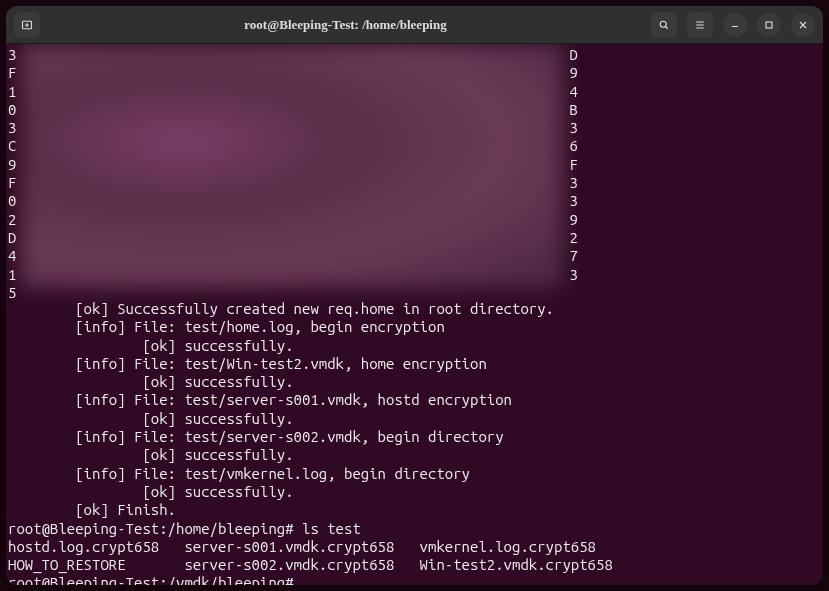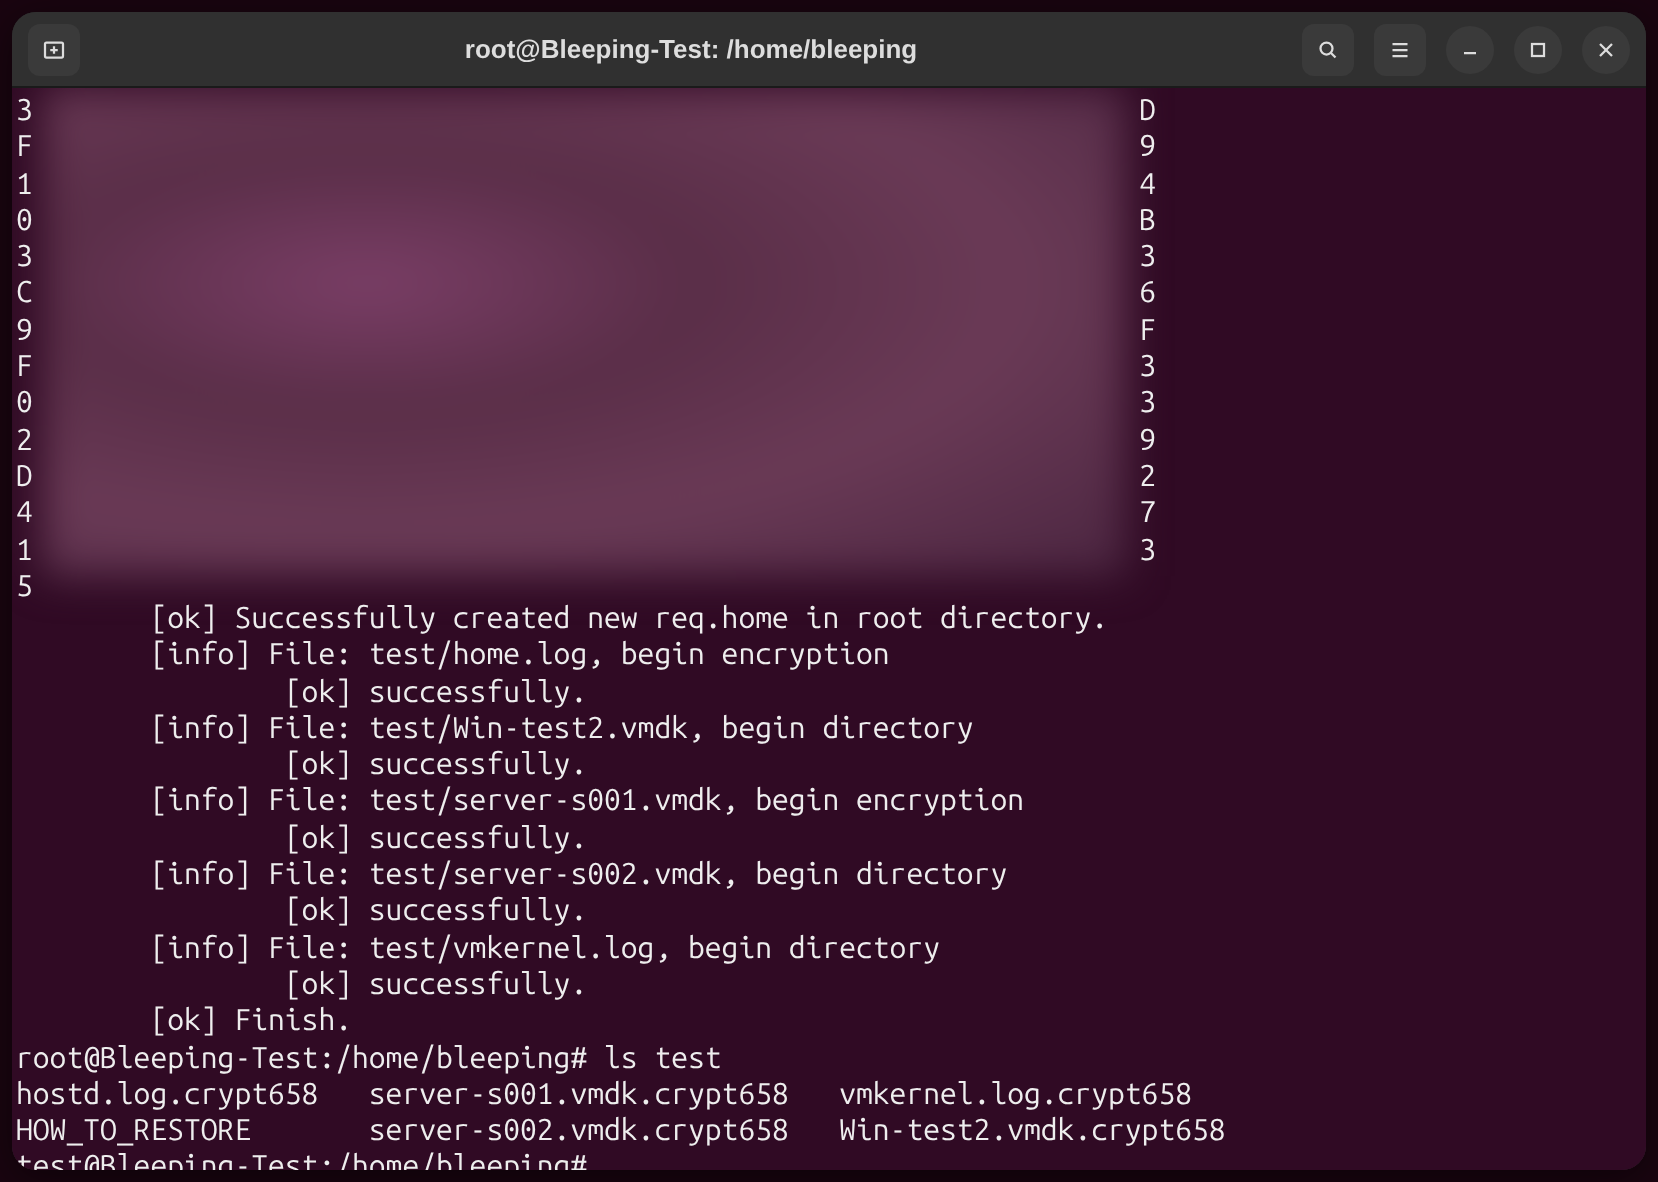--- a/index.html
+++ b/index.html
@@ -29,21 +29,21 @@
       padding: 0 8px;
       gap: 8px;
       border-bottom: 1px solid #1a1a1a;
     }
     .title-left { display: flex; gap: 6px; }
     .title-center {
       flex: 1;
       text-align: center;
       color: #ddd;
       font-size: 13px;
-      font-family: Liberation Sans, sans-serif;
+      font-family: Liberation Serif, serif;
       font-weight: 600;
     }
     .title-right { display: flex; gap: 10px; align-items: center; }
     .icon-btn {
       width: 26px;
       height: 26px;
       border-radius: 6px;
       background: #3a3a3a;
       display: flex;
       align-items: center;
@@ -191,28 +191,28 @@
           <span>2</span>
           <span>7</span>
           <span>3</span>
         </div>
       </div>
     </div>
 
     <div class="output-block"><span>        [ok] Successfully created new req.home in root directory.</span>
 <span>        [info] File: test/home.log, begin encryption</span>
 <span>                [ok] successfully.</span>
-<span>        [info] File: test/Win-test2.vmdk, begin directory</span>
-<span>                [ok] successfully.</span>
-<span>        [info] File: test/server-s001.vmdk, begin encryption</span>
+<span>        [info] File: test/Win-test2.vmdk, home encryption</span>
+<span>                [ok] successfully.</span>
+<span>        [info] File: test/server-s001.vmdk, hostd encryption</span>
 <span>                [ok] successfully.</span>
 <span>        [info] File: test/server-s002.vmdk, begin directory</span>
 <span>                [ok] successfully.</span>
 <span>        [info] File: test/vmkernel.log, begin directory</span>
 <span>                [ok] successfully.</span>
 <span>        [ok] Finish.</span>
 <span>root@Bleeping-Test:/home/bleeping# ls test</span>
 <span>hostd.log.crypt658   server-s001.vmdk.crypt658   vmkernel.log.crypt658</span>
 <span>HOW_TO_RESTORE       server-s002.vmdk.crypt658   Win-test2.vmdk.crypt658</span>
-<span>test@Bleeping-Test:/home/bleeping#</span>
+<span>root@Bleeping-Test:/vmdk/bleeping#</span>
 </div>
   </div>
 </div>
 
 </body></html>

